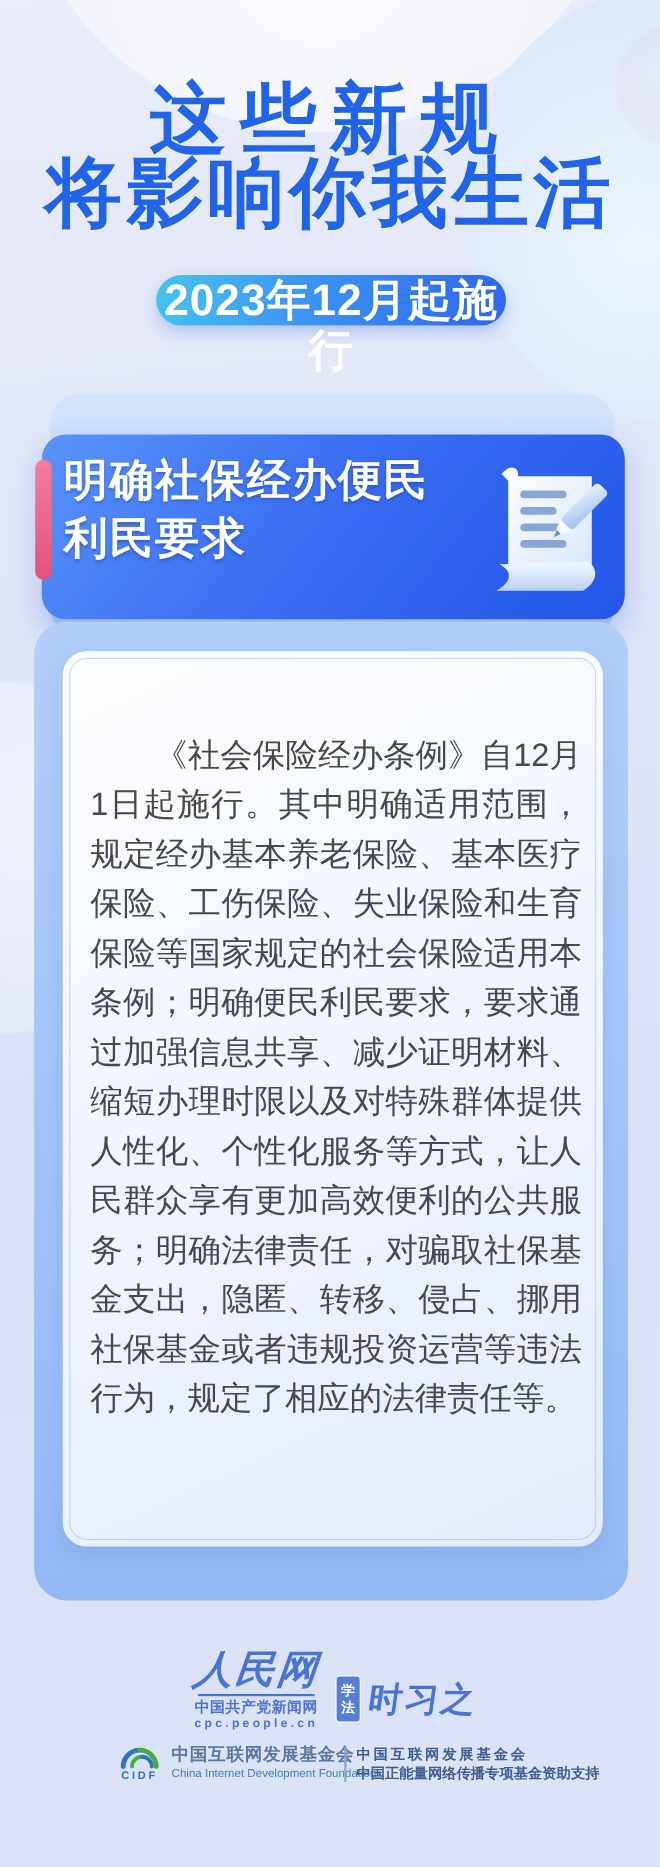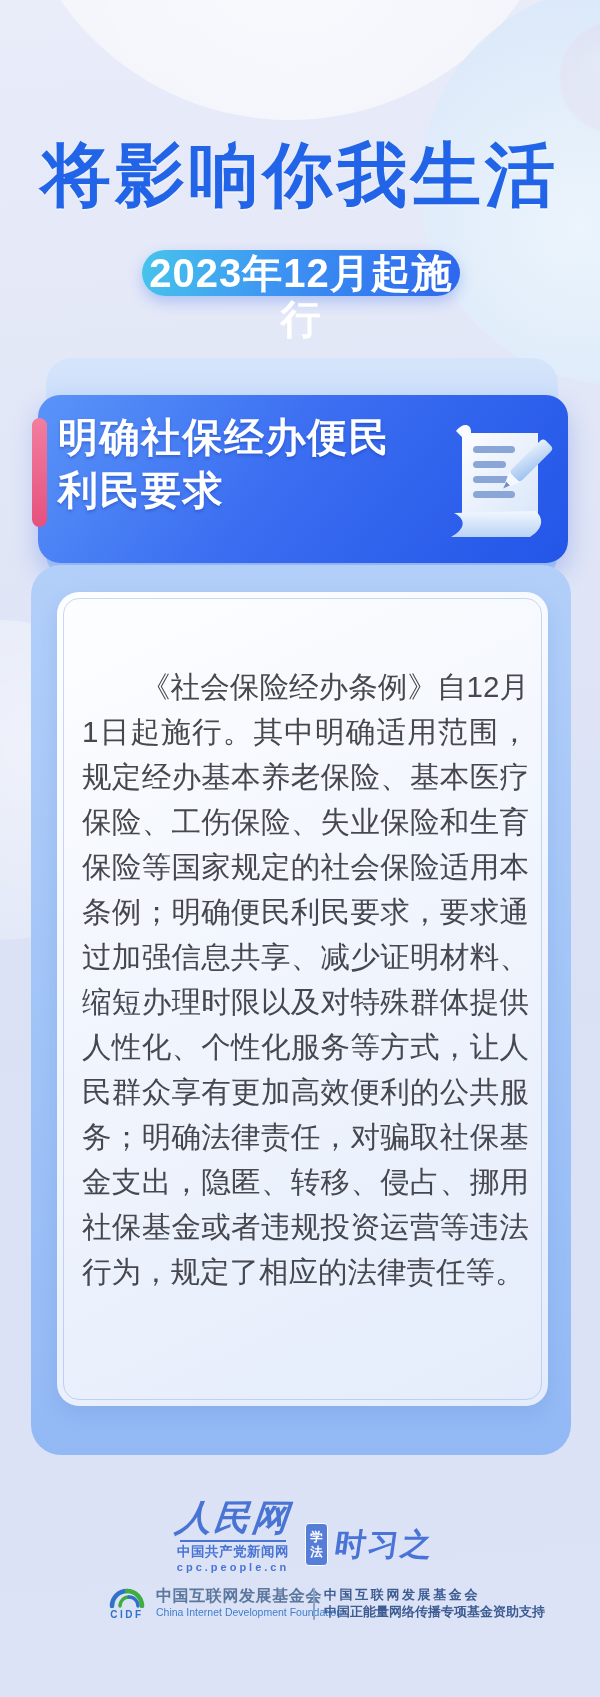--- a/index.html
+++ b/index.html
@@ -90,20 +90,21 @@
 </head>
 <body>
 
 <div class="poster">
 
   <div class="bg-circle circle-topleft"></div>
   <div class="bg-circle circle-pink"></div>
   <div class="bg-circle circle-header"></div>
   <div class="bg-circle circle-bottom"></div>
 
+  <div class="title-line t1">这些新规</div>
   <div class="title-line t2">将影响你我生活</div>
 
   <div class="badge">2023年12月起施行</div>
 
   <div class="header-backing"></div>
 
   <section class="header-card">
     <span class="pink-tab"></span>
     <h2 class="header-title">明确社保经办便民利民要求</h2>
     <svg class="doc-icon" viewBox="0 0 114 122">

